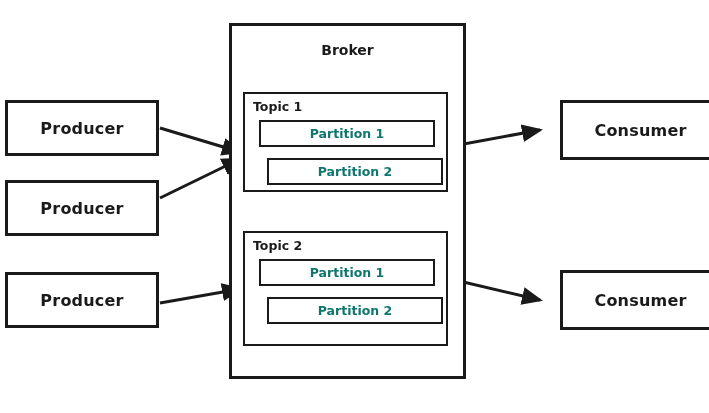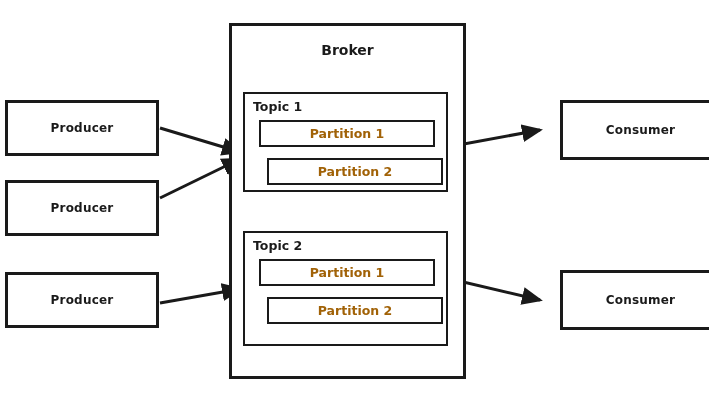--- a/index.html
+++ b/index.html
@@ -20,21 +20,21 @@
   .box {
     position: absolute;
     box-sizing: border-box;
     background: #ffffff;
     border: 3px solid #1a1a1a;
     display: flex;
     align-items: center;
     justify-content: center;
   }
   .box-label {
-    font-size: 12px;
+    font-size: 16px;
     font-weight: bold;
     color: #1a1a1a;
     letter-spacing: 0.2px;
     white-space: nowrap;
   }
   
   .broker-box {
     left: 229px;
     top: 23px;
     width: 237px;
@@ -78,21 +78,21 @@
     border: 2.5px solid #1a1a1a;
     display: flex;
     align-items: center;
     justify-content: center;
   }
   .partition-1 { top: 26px; }
   .partition-2 { top: 64px; margin-left: 8px; }
   .partition-label {
     font-size: 12.5px;
     font-weight: bold;
-    color: #a16207;
+    color: #0f766e;
   }
   
   .producer-box { left: 5px; width: 154px; height: 56px; }
   .producer-0 { top: 100px; }
   .producer-1 { top: 180px; }
   .producer-2 { top: 272px; }
   
   .consumer-box { left: 560px; width: 161px; height: 60px; }
   .consumer-0 { top: 100px; }
   .consumer-1 { top: 270px; }

